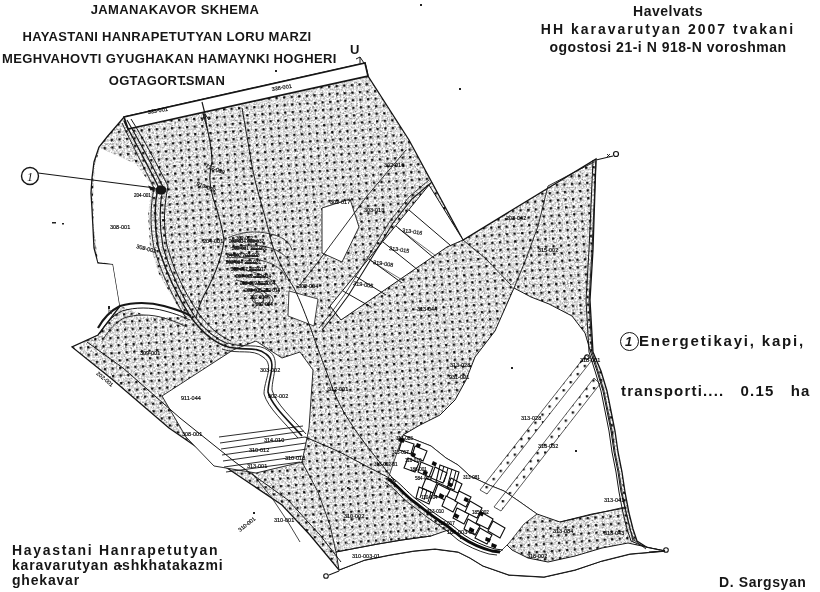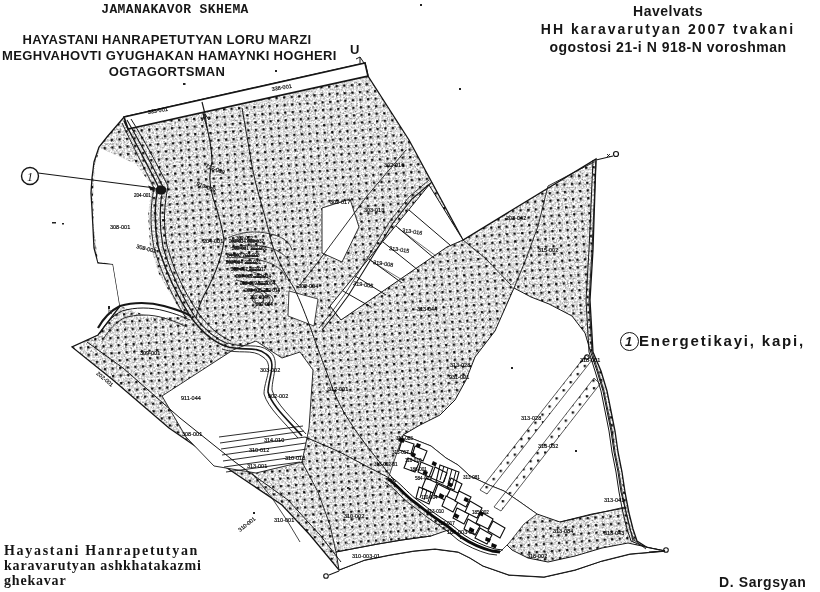--- a/index.html
+++ b/index.html
@@ -318,41 +318,42 @@
   <rect x="420" y="4" width="2" height="2"></rect>
   <rect x="347" y="487" width="2" height="2"></rect>
   <rect x="253" y="512" width="2" height="2"></rect>
   <rect x="183" y="83" width="2.5" height="2"></rect>
   <rect x="301" y="255" width="2" height="2"></rect>
   <rect x="511" y="367" width="2" height="2"></rect>
   <rect x="575" y="450" width="2" height="2"></rect>
 </g>
 </svg>
 
-<div class="tb" style="left:50px;top:2px;width:250px;text-align:center;font-size:13px;letter-spacing:0.4px;font-family:Liberation Mono, monospace;">JAMANAKAVOR SKHEMA</div>
-
-<div class="tb" style="left:2px;top:32px;width:330px;text-align:center;font-size:13px;line-height:16px;letter-spacing:0.35px;">
+<div class="tb" style="left:50px;top:2px;width:250px;text-align:center;font-size:13px;letter-spacing:0.4px;">JAMANAKAVOR SKHEMA</div>
+
+<div class="tb" style="left:2px;top:26px;width:330px;text-align:center;font-size:13px;line-height:22px;letter-spacing:0.35px;">
 HAYASTANI HANRAPETUTYAN LORU MARZI<br>
 MEGHVAHOVTI GYUGHAKAN HAMAYNKI HOGHERI<br>
 OGTAGORTSMAN
 </div>
 
 <div class="tb" style="left:530px;top:2px;width:276px;text-align:center;font-size:14px;line-height:18px;letter-spacing:0.5px;">
 Havelvats<br>
 <span style="letter-spacing:2px;">HH karavarutyan 2007 tvakani</span><br>
 ogostosi 21-i N 918-N voroshman
 </div>
 
 
 <div class="tb" style="left:620px;top:332px;font-size:15px;letter-spacing:1.8px;">
 <span style="display:inline-block;width:17px;height:17px;border:1.5px solid #161616;border-radius:50%;text-align:center;line-height:17px;font-size:13px;font-style:italic;">1</span>Energetikayi, kapi,
 </div>
 
-
-<div class="tb" style="left:4px;top:543px;font-size:14px;line-height:15px;letter-spacing:0.8px;font-family:Liberation Serif, serif;">
+<div class="tb" style="left:621px;top:382px;font-size:15px;letter-spacing:1.2px;">transporti....&nbsp;&nbsp;&nbsp;0.15&nbsp;&nbsp;&nbsp;ha</div>
+
+<div class="tb" style="left:12px;top:543px;font-size:14px;line-height:15px;letter-spacing:0.8px;">
 <span style="letter-spacing:1.7px;">Hayastani Hanrapetutyan</span><br>
 karavarutyan ashkhatakazmi<br>
 ghekavar
 </div>
 
 <div class="tb" style="left:719px;top:574px;font-size:14px;letter-spacing:0.6px;">D. Sargsyan</div>
 
 </div>
 
 </body></html>

